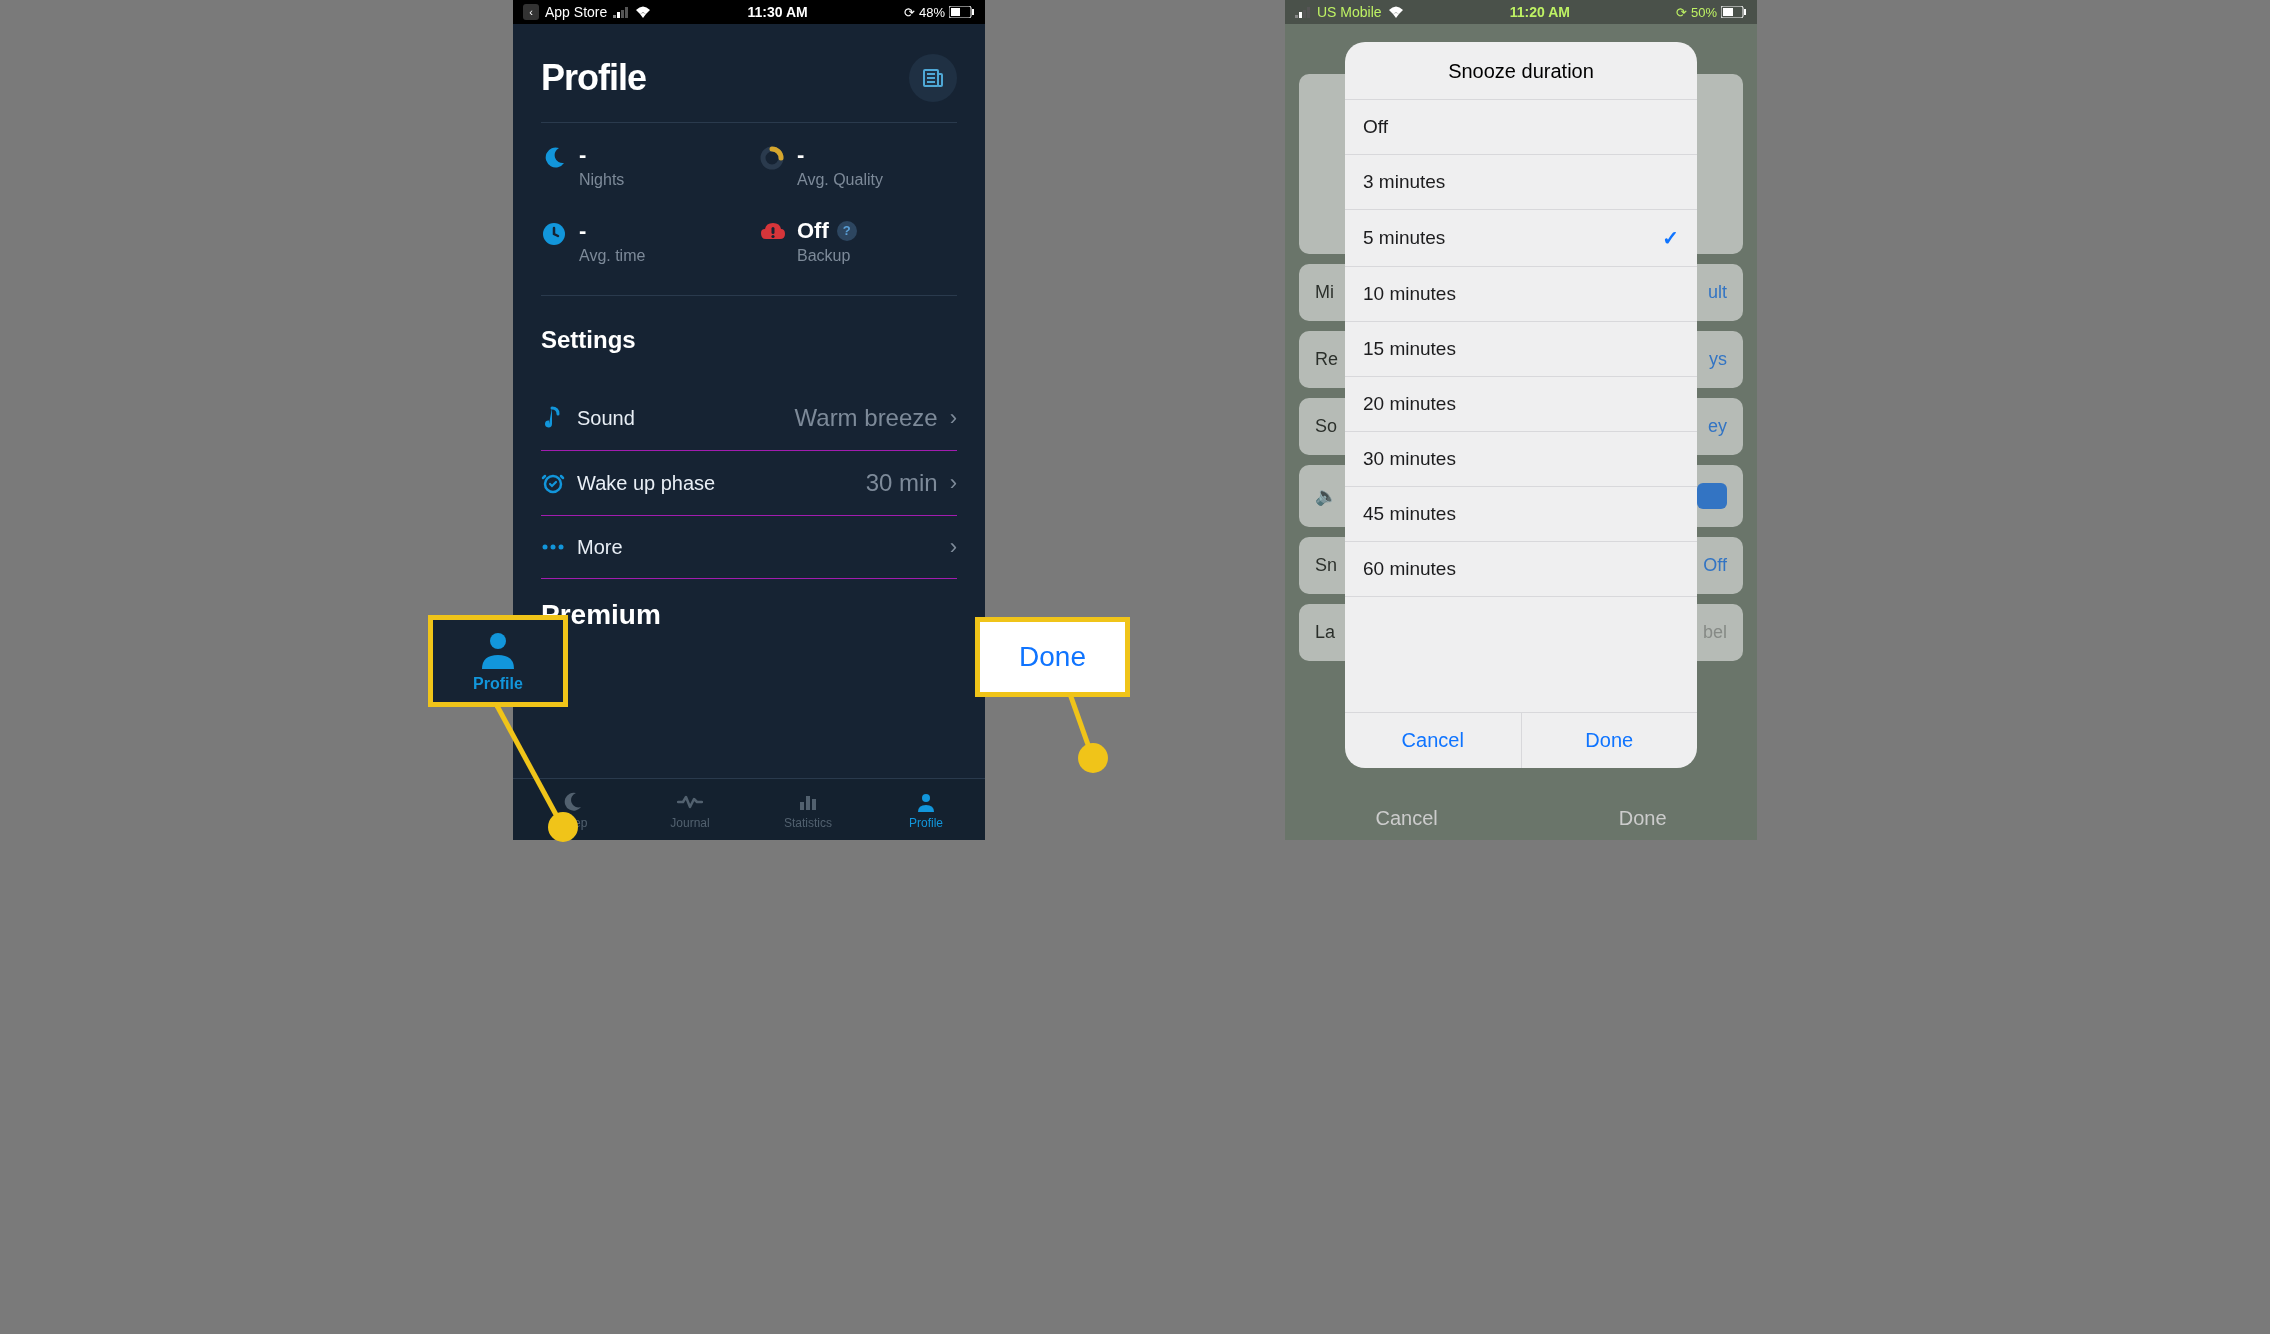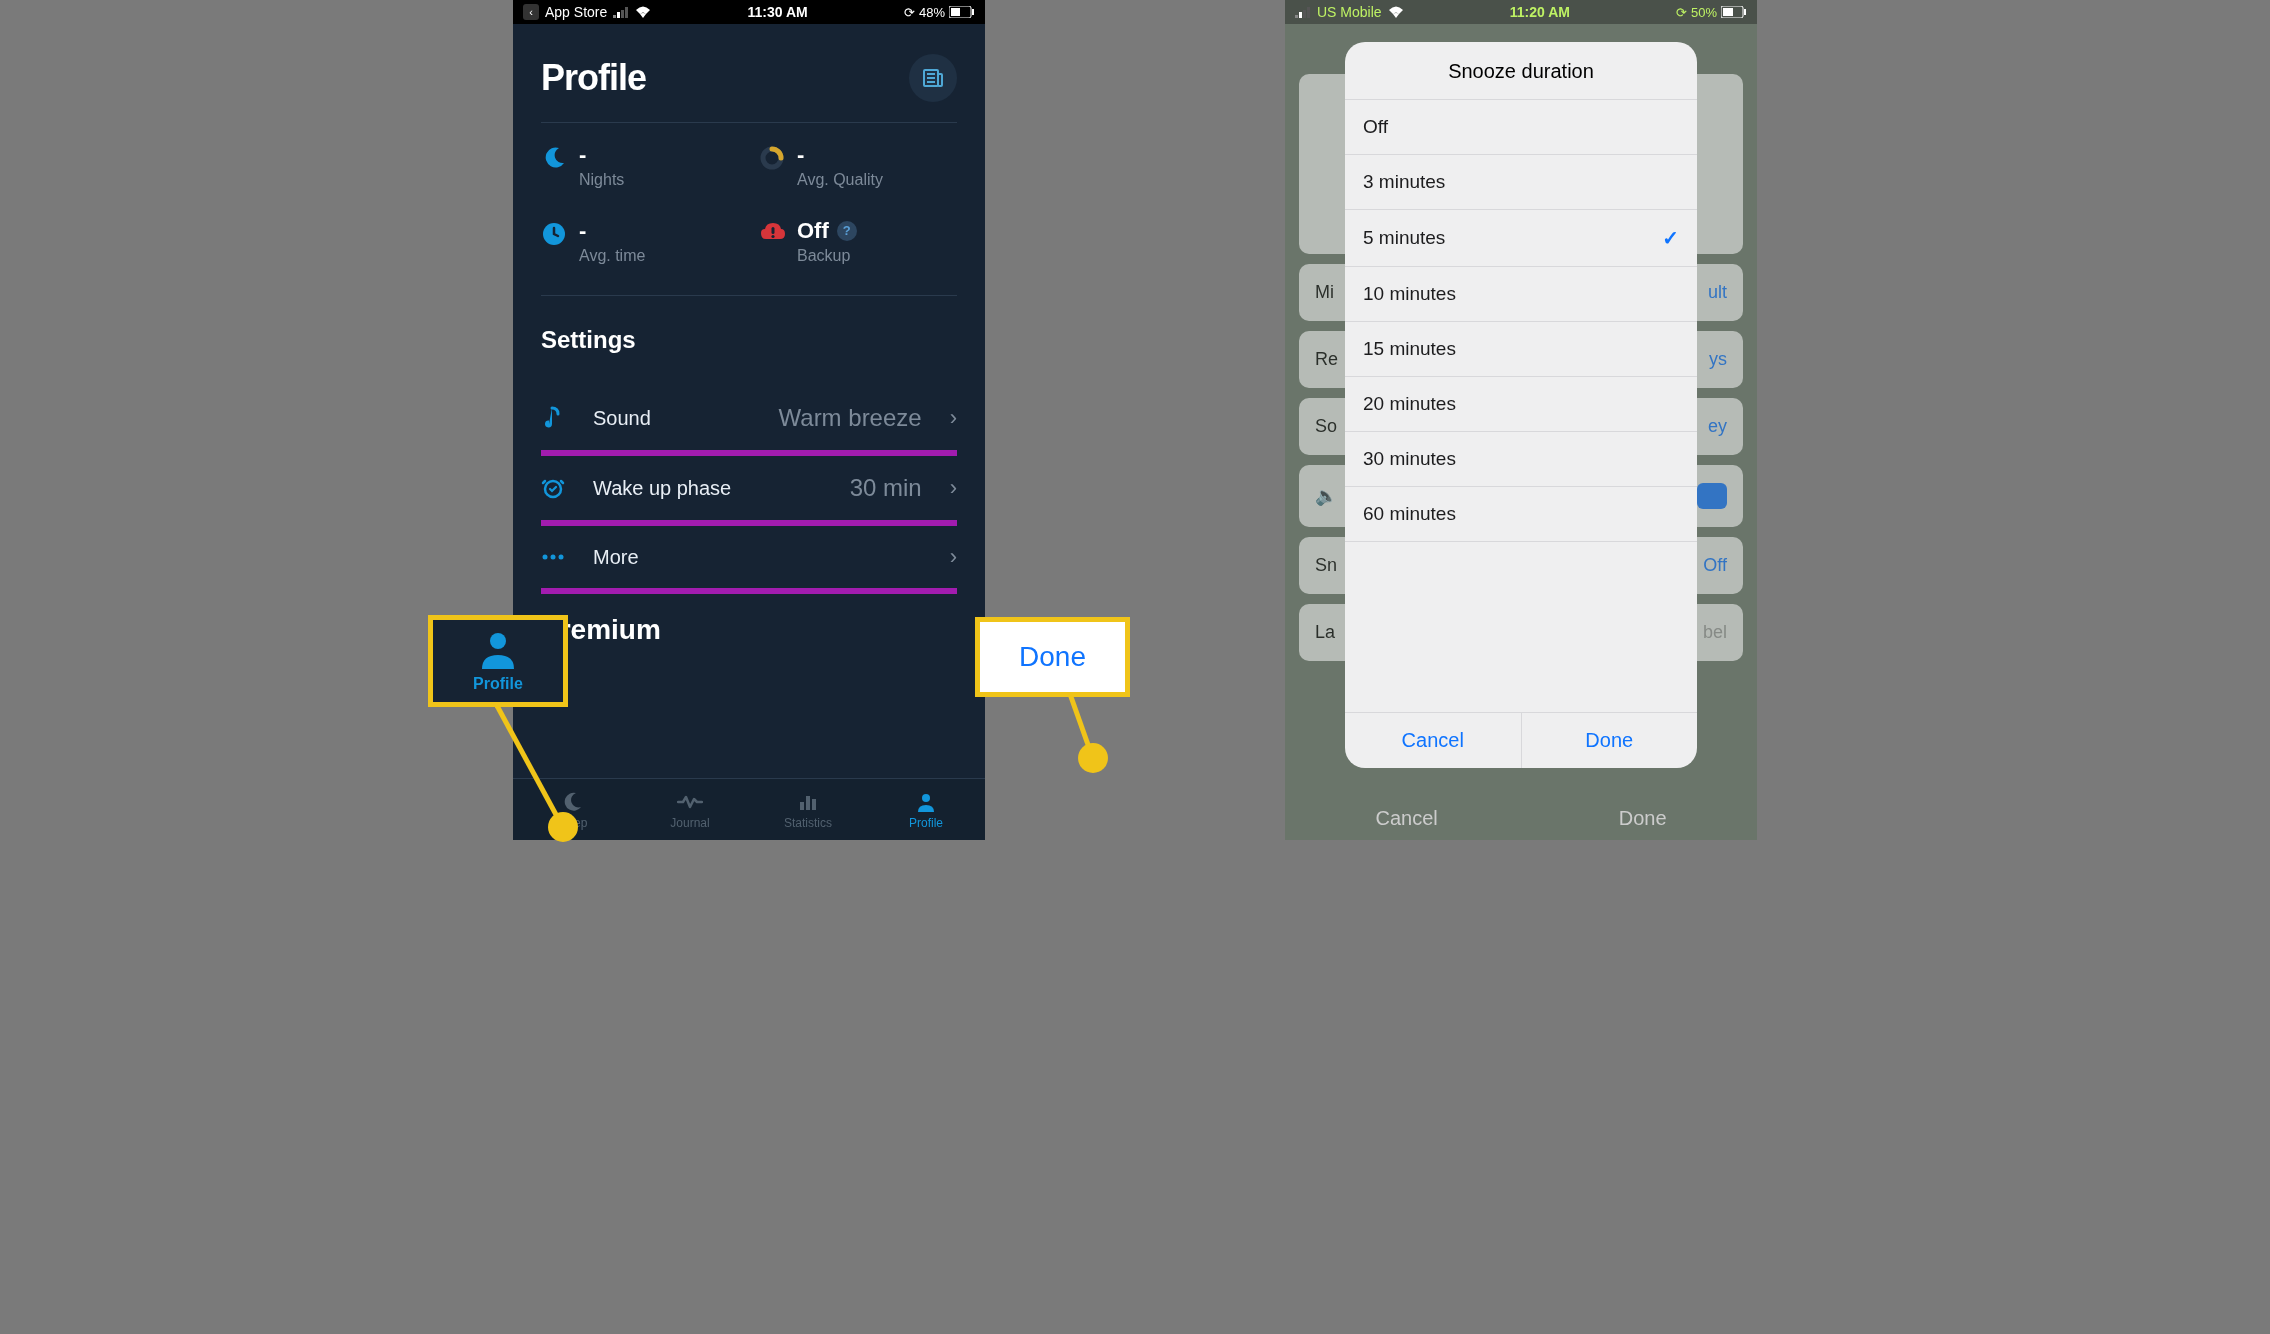--- a/index.html
+++ b/index.html
@@ -22,21 +22,21 @@
   .stat-grid { display: grid; grid-template-columns: 1fr 1fr; gap: 30px 20px; margin-bottom: 30px; padding-bottom: 30px; border-bottom: 1px solid #2a3a4d; }
   .stat-item { display: flex; align-items: flex-start; gap: 12px; }
   .stat-icon { width: 26px; height: 26px; flex-shrink: 0; margin-top: 2px; }
   .stat-texts { display: flex; flex-direction: column; }
   .stat-value { color: #fff; font-size: 22px; font-weight: 700; line-height: 1.1; display: flex; align-items: center; gap: 8px; }
   .stat-label { color: #7d8a99; font-size: 16px; margin-top: 4px; }
   .help-badge { width: 20px; height: 20px; border-radius: 50%; background: #2d4660; color: #5a9fd6; display: inline-flex; align-items: center; justify-content: center; font-size: 13px; font-weight: 700; }
   
   .section-title { color: #fff; font-size: 24px; font-weight: 700; margin-bottom: 32px; }
   .premium-section-title { color: #fff; font-size: 28px; font-weight: 700; margin-top: 20px; }
-  .setting-row { display: flex; align-items: center; padding: 18px 0; border-bottom: 6px solid #a21caf; gap: 28px; justify-content: center; }
+  .setting-row { display: flex; align-items: center; padding: 18px 0; border-bottom: 1px solid #a21caf; gap: 12px; justify-content: center; }
   .setting-icon { width: 24px; display: flex; justify-content: center; }
   .setting-label { color: #e8eef5; font-size: 20px; flex: 1; }
   .setting-value { color: #7d8a99; font-size: 24px; }
   .chevron { color: #7d8a99; font-size: 22px; }
   
   .tab-bar { position: absolute; bottom: 0; left: 0; right: 0; height: 62px; background: #14212f; display: flex; border-top: 1px solid #2a3a4d; }
   .tab-item { flex: 1; display: flex; flex-direction: column; align-items: center; justify-content: center; gap: 2px; color: #52616f; font-size: 12px; }
   .tab-item.active { color: #1296db; }
   .tab-icon { height: 24px; display: flex; align-items: center; }
   
@@ -335,20 +335,23 @@
           <span>10 minutes</span>
         </div>
         <div class="dialog-item">
           <span>15 minutes</span>
         </div>
         <div class="dialog-item">
           <span>20 minutes</span>
         </div>
         <div class="dialog-item">
           <span>30 minutes</span>
+        </div>
+        <div class="dialog-item">
+          <span>45 minutes</span>
         </div>
         <div class="dialog-item">
           <span>60 minutes</span>
         </div>
       </div>
     <div class="dialog-footer">
       <div class="dialog-btn">Cancel</div>
       <div class="dialog-btn">Done</div>
     </div>
   </div>

